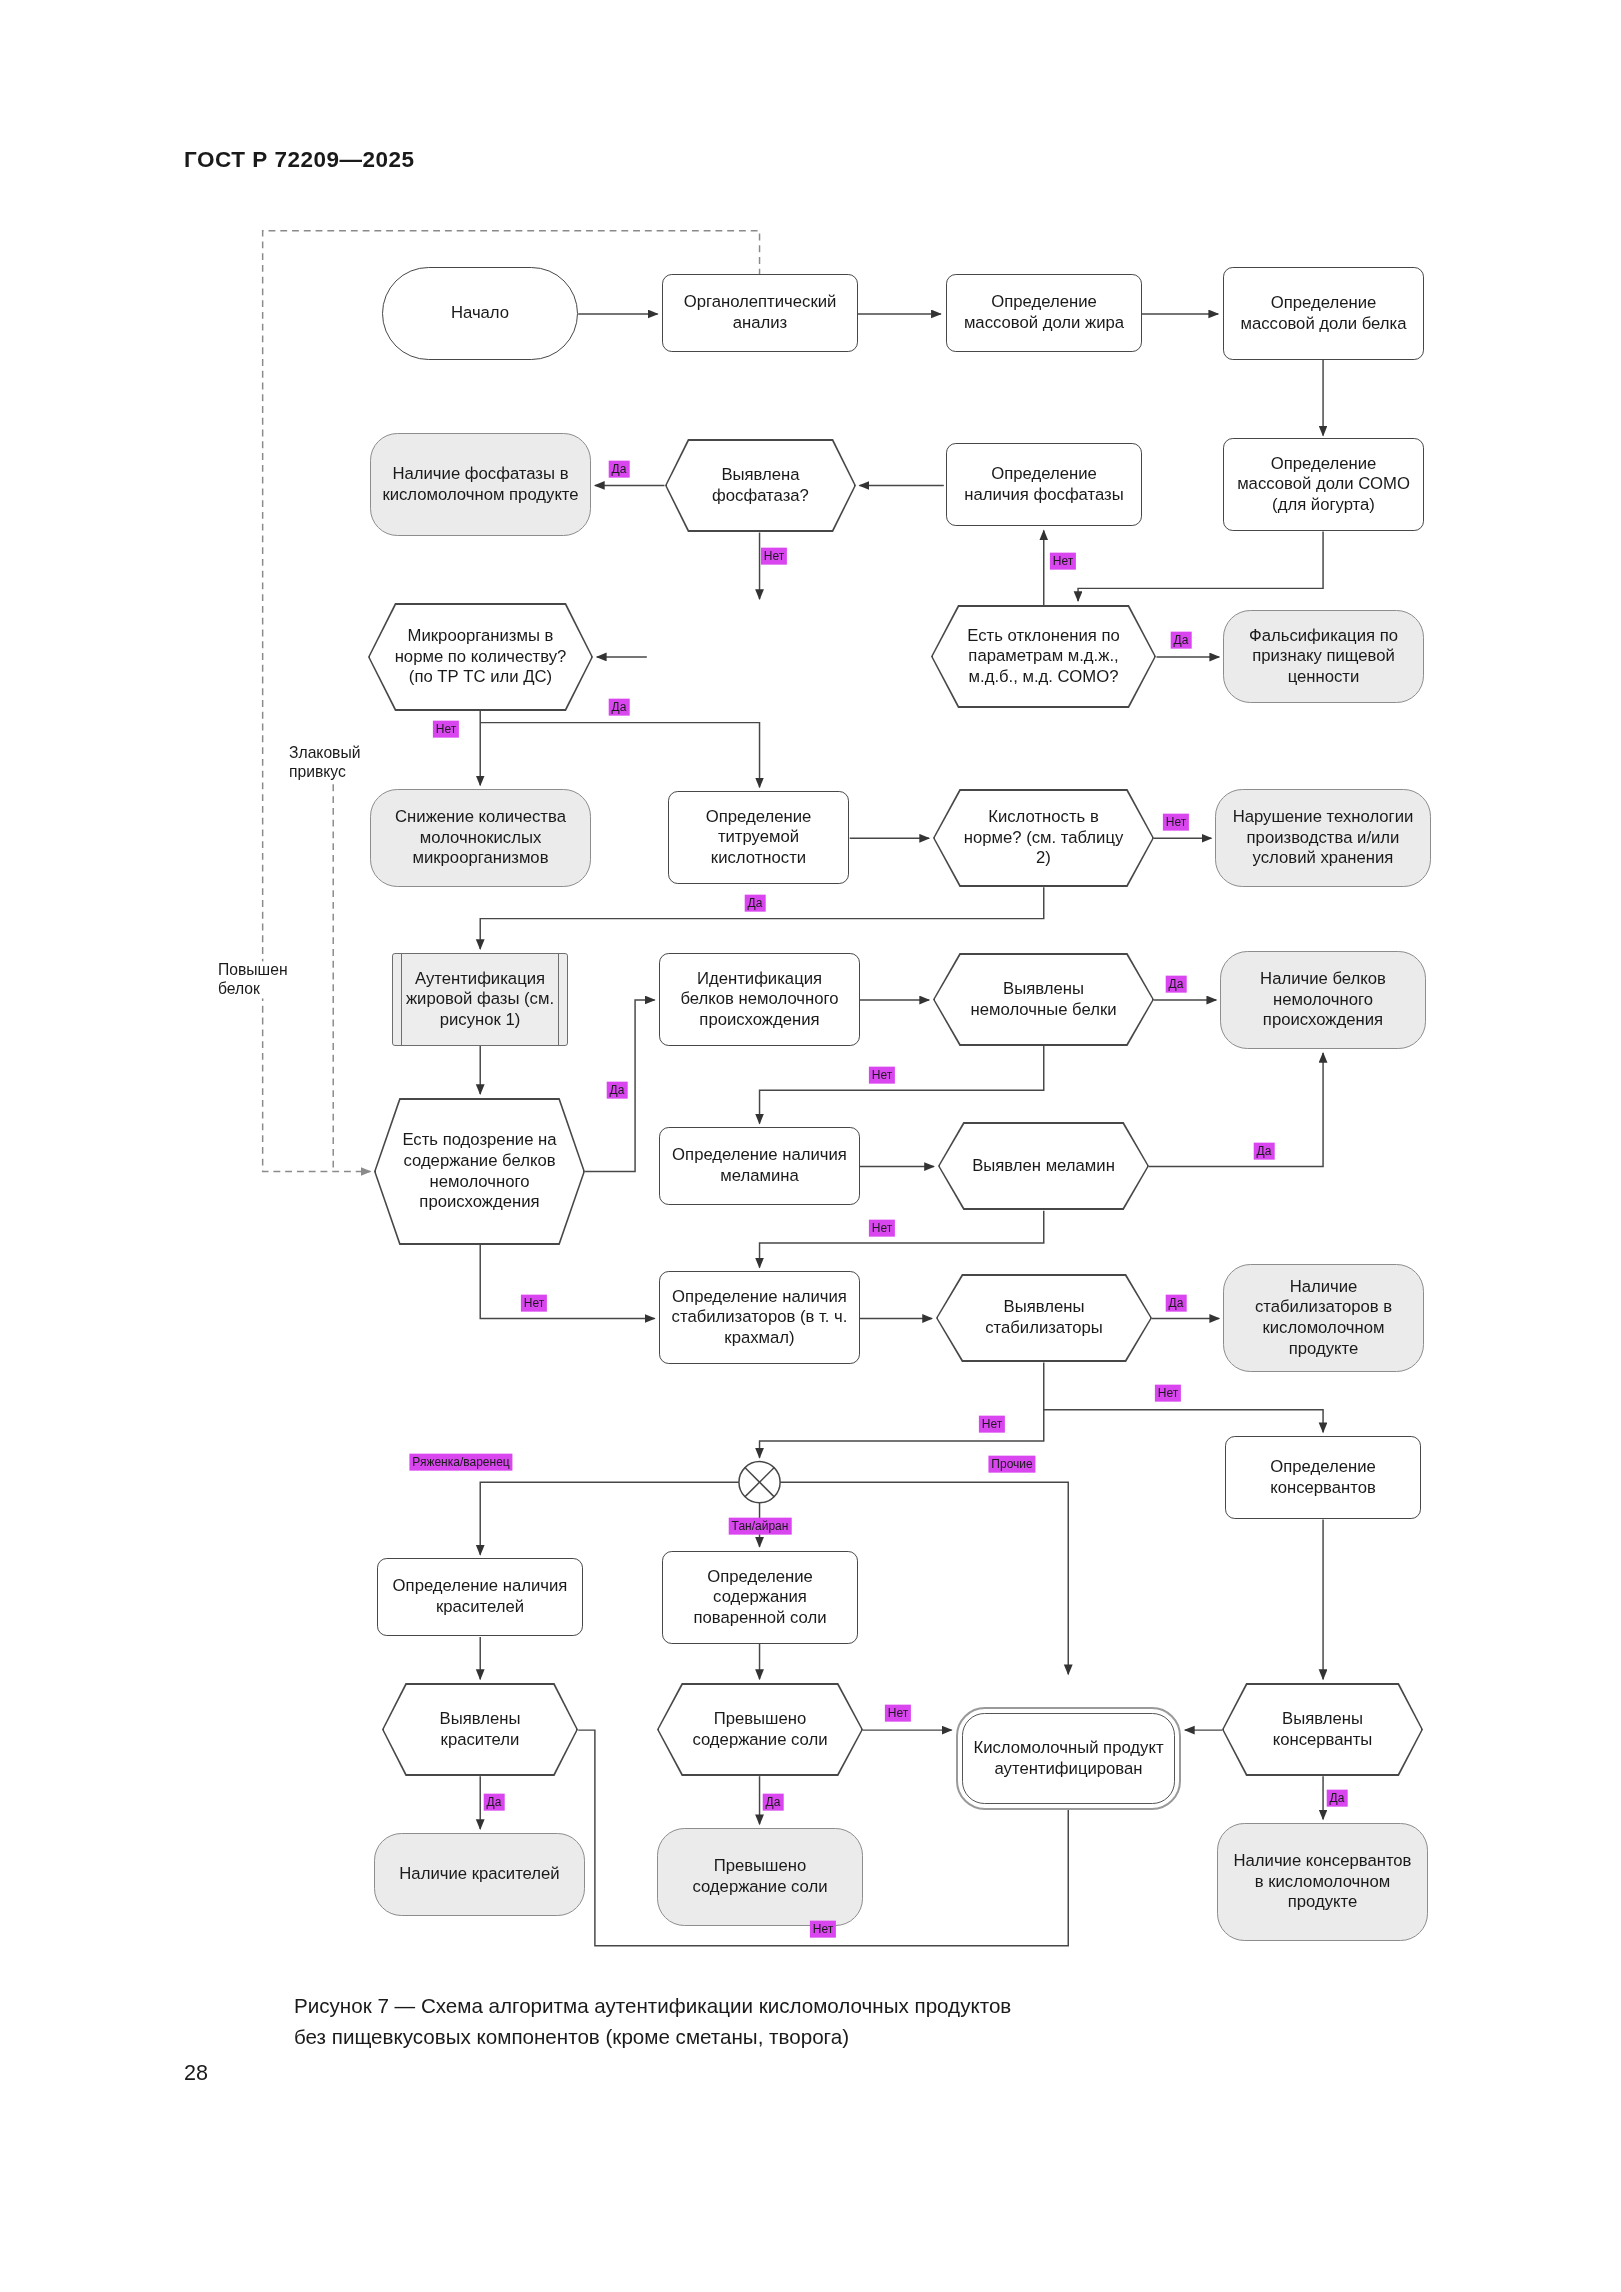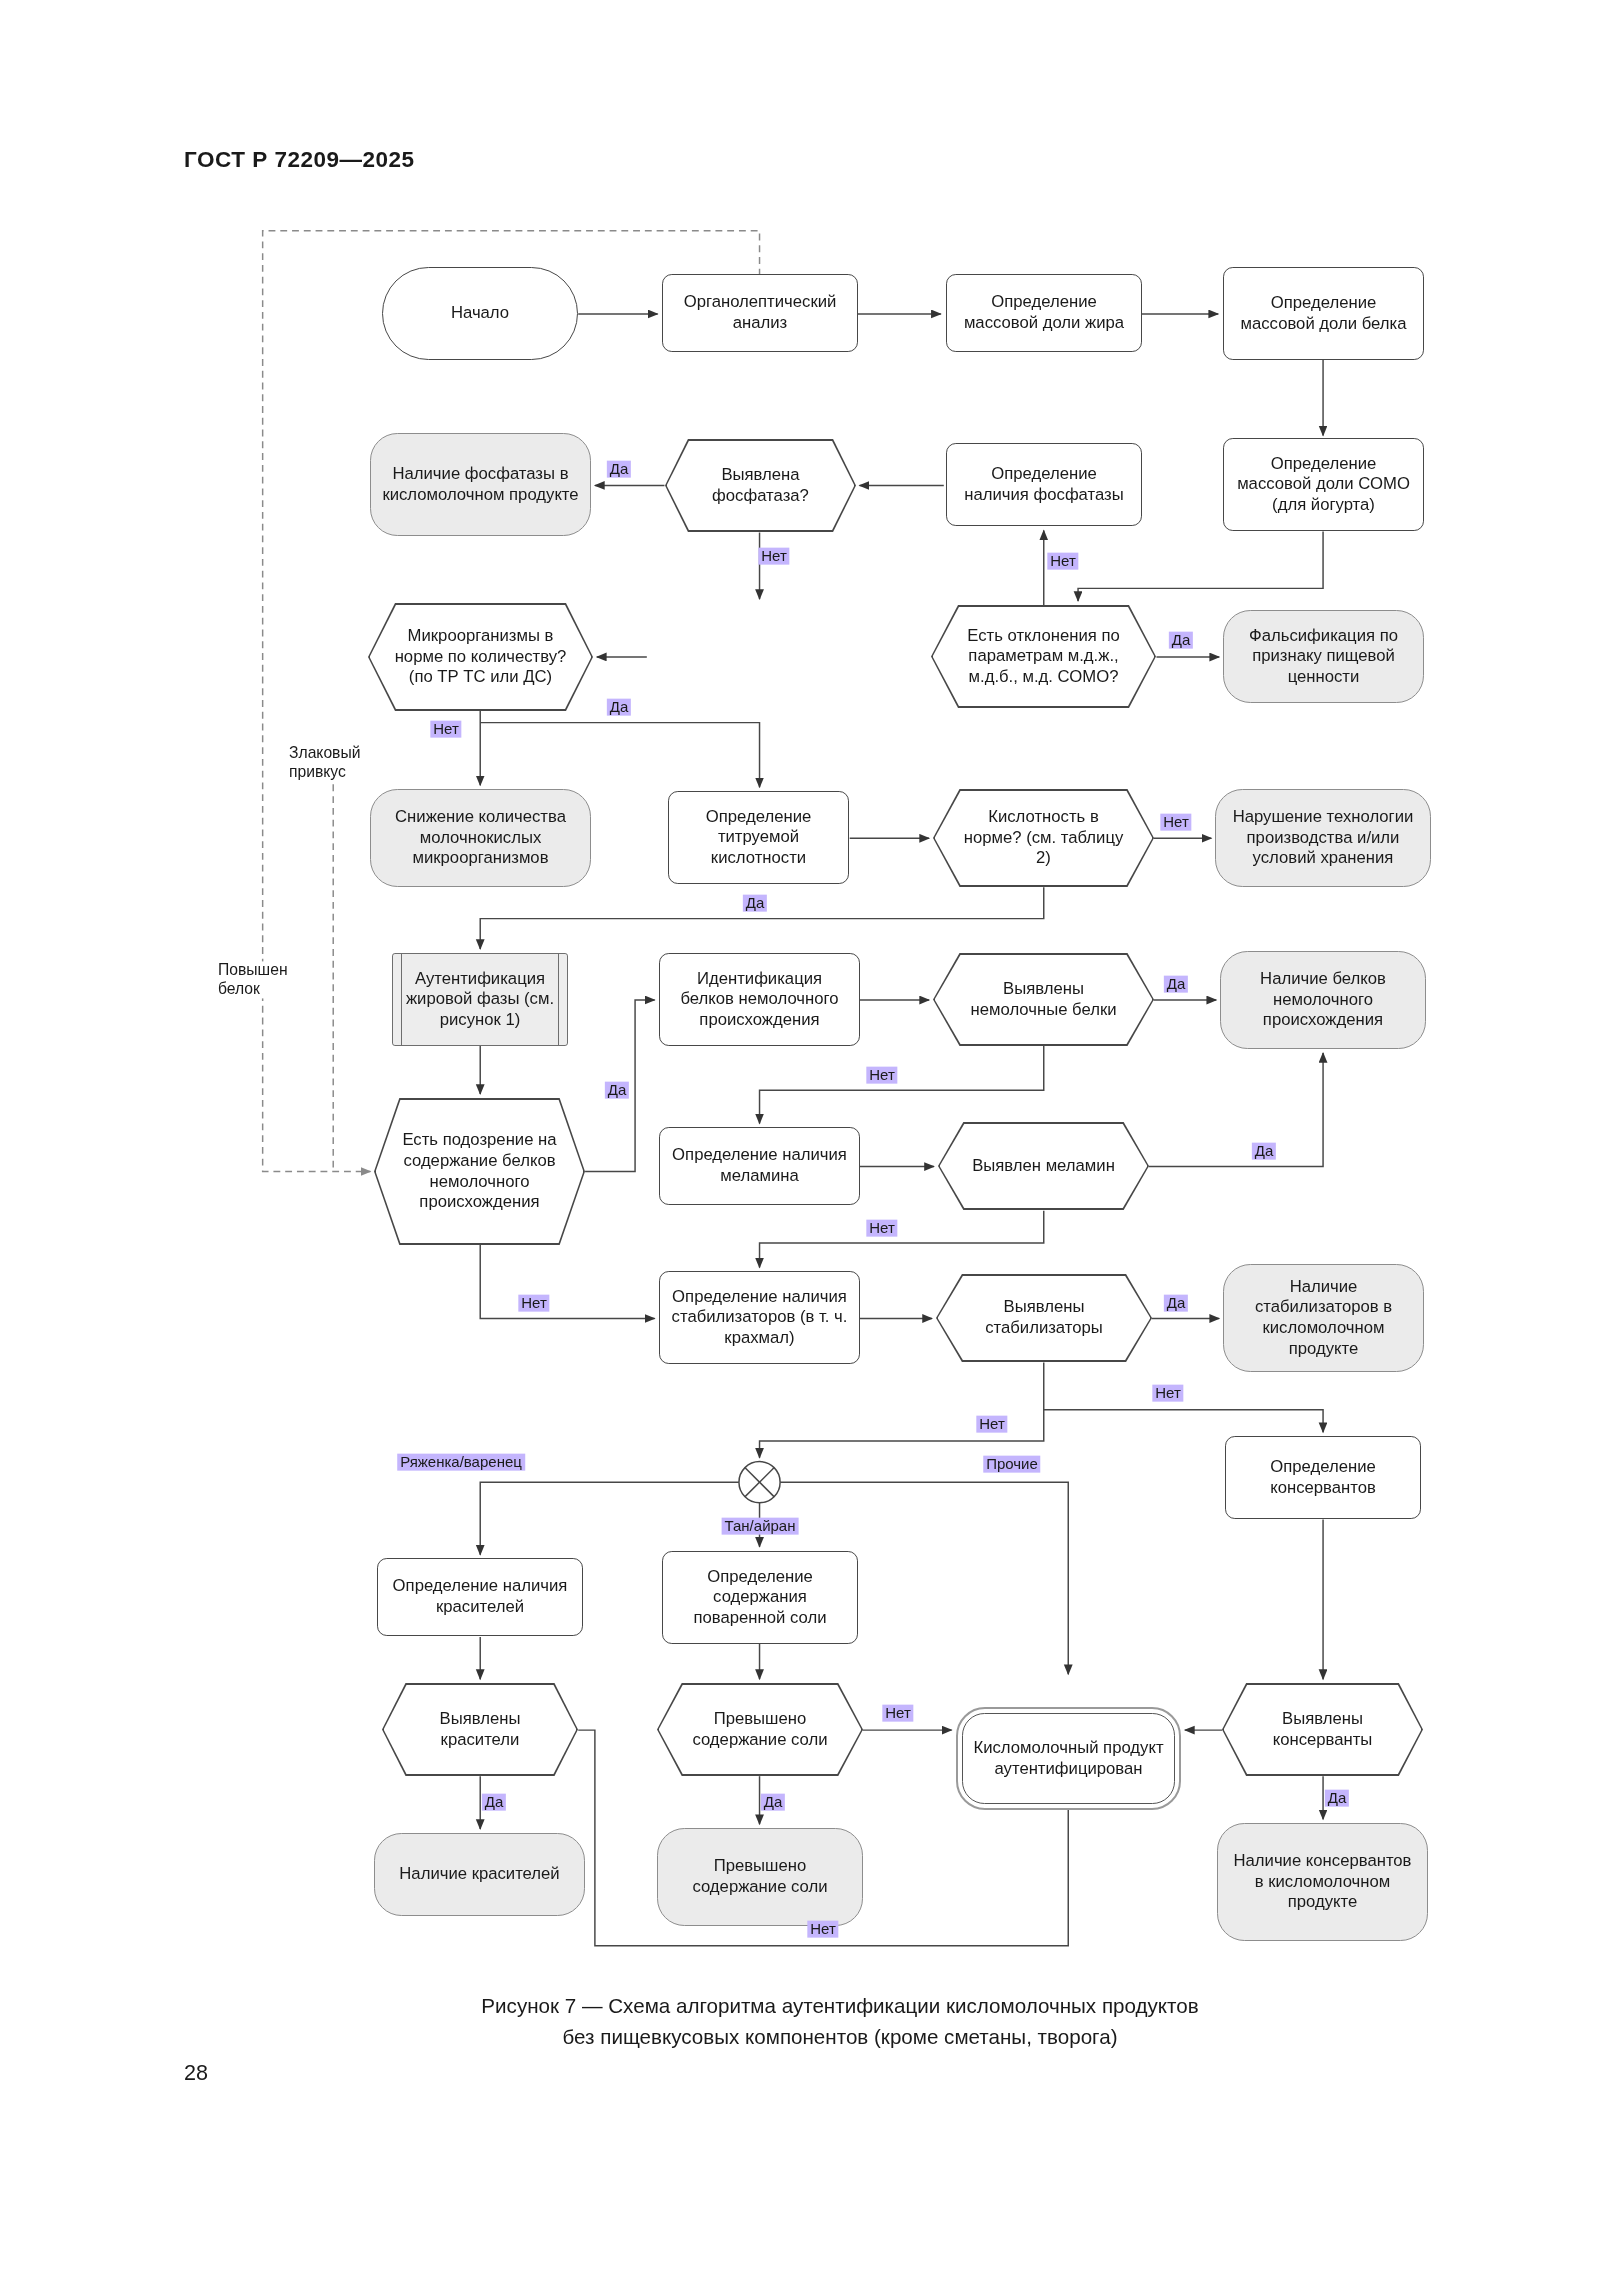--- a/index.html
+++ b/index.html
@@ -2,21 +2,21 @@
 <html><head>
 <meta charset="utf-8">
 <style>
   html,body{margin:0;padding:0;background:#ffffff;}
   .page{
     position:relative;width:1621px;height:2293px;background:#ffffff;
     font-family:"Liberation Sans", sans-serif;color:#1a1a1a;overflow:hidden;
   }
   .doc-header{position:absolute;left:184px;top:147px;font-size:22.5px;font-weight:bold;letter-spacing:0.5px;}
   .pageno{position:absolute;left:184px;top:2060px;font-size:21.6px;}
-  .caption{position:absolute;left:294px;top:1990px;width:1092px;text-align:center;font-size:20.6px;line-height:31px;}
+  .caption{position:absolute;left:294px;top:1990px;width:1092px;font-size:20.6px;line-height:31px;}
   svg.edges{position:absolute;left:0;top:0;width:1621px;height:2293px;pointer-events:none;}
 
   .node{position:absolute;display:flex;align-items:center;justify-content:center;
         text-align:center;font-size:16.7px;line-height:20.6px;box-sizing:border-box;}
   .nl{position:relative;z-index:2;padding:2px 9.8px;}
   .proc{background:#ffffff;border:1.5px solid #474747;border-radius:9.8px;}
   .stadium{background:#ffffff;border:1.5px solid #474747;border-radius:47px;}
   .result{background:#ebebeb;border:1.5px solid #8d8d8d;border-radius:27.4px;}
   .predef{background:#ededed;border:1.5px solid #6e6e6e;border-radius:2.9px;}
   .predef-bars{position:absolute;top:0;bottom:0;left:7.8px;right:7.8px;
@@ -25,22 +25,22 @@
   .hex-border{position:absolute;inset:0;background:#474747;
         clip-path:polygon(12% 0,88% 0,100% 50%,88% 100%,12% 100%,0 50%);}
   .hex-fill{position:absolute;inset:1.6px;background:#ffffff;
         clip-path:polygon(12% 0,88% 0,100% 50%,88% 100%,12% 100%,0 50%);}
   .hex .nl{padding:2px 25.5px;}
   .term-outer{position:absolute;box-sizing:border-box;background:#ffffff;border:2.5px solid #9a9a9a;
         border-radius:29px;padding:3.9px;margin-top:29px;}
   .term-inner{width:100%;height:100%;box-sizing:border-box;border:1.5px solid #555;border-radius:22.5px;
         display:flex;align-items:center;justify-content:center;text-align:center;
         font-size:16.7px;line-height:20.6px;}
-  .el{position:absolute;transform:translate(-50%,-50%);font-size:15px;line-height:16.7px;
-        background:#c4b5fd;padding:0 2.9px;white-space:nowrap;z-index:5;}
+  .el{position:absolute;transform:translate(-50%,-50%);font-size:12px;line-height:16.7px;
+        background:#d946ef;padding:0 2.9px;white-space:nowrap;z-index:5;}
   .sidelabel{position:absolute;transform:translate(-50%,-50%);font-size:15.7px;line-height:18.6px;
         background:#ffffff;text-align:left;z-index:5;}
 </style>
 </head>
 <body>
 
 <div class="page">
 
   <div class="doc-header">ГОСТ Р 72209—2025</div>
 

